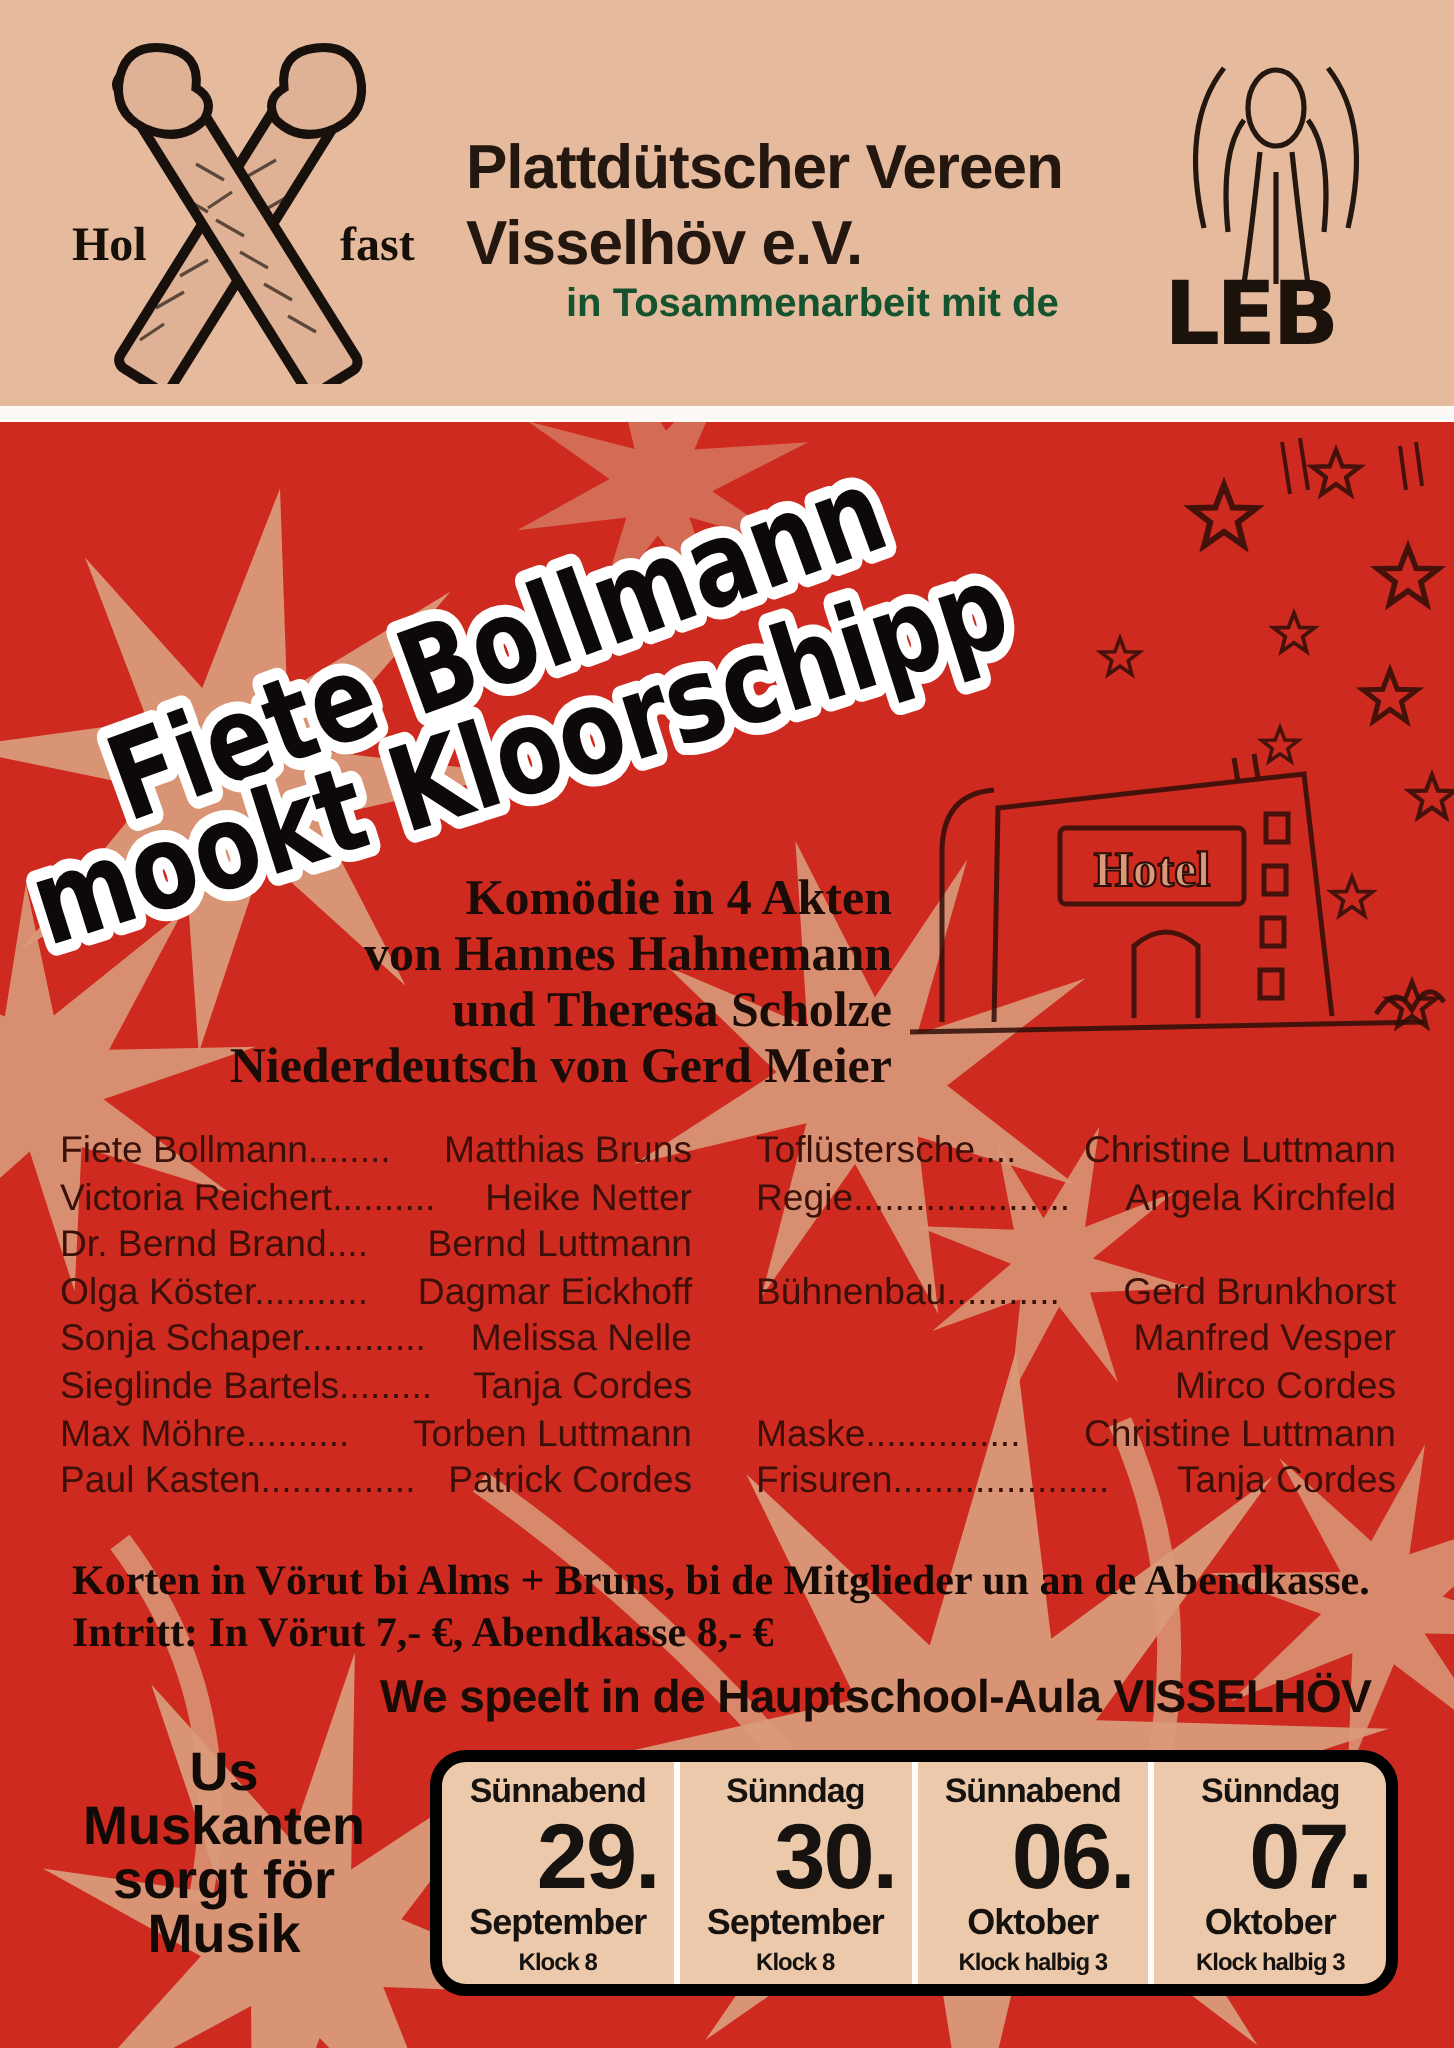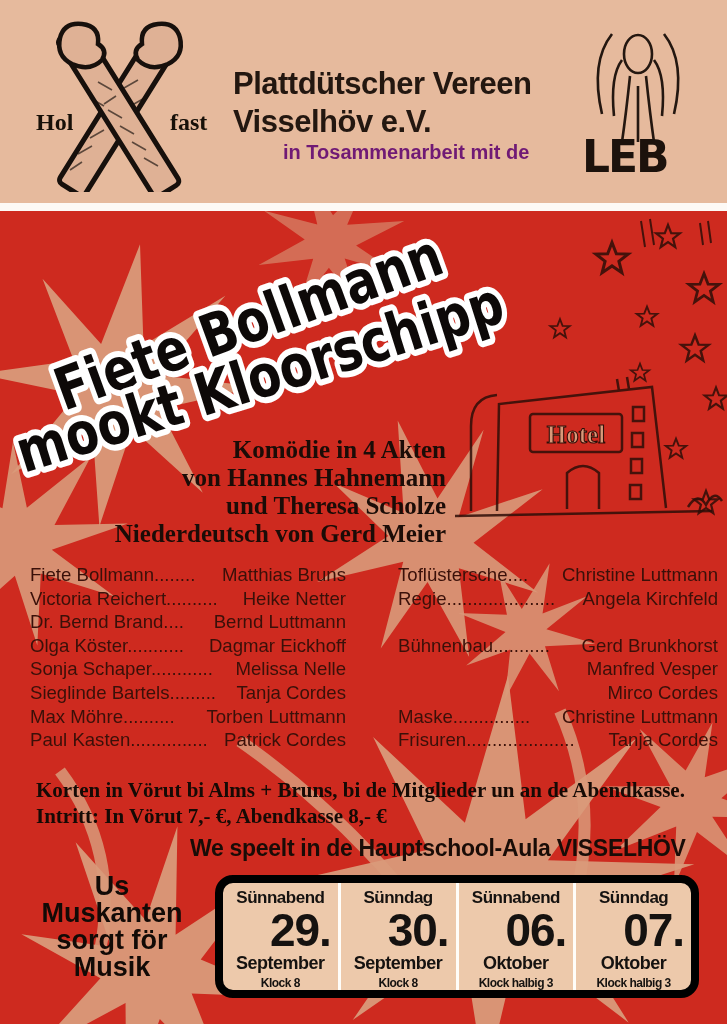--- a/index.html
+++ b/index.html
@@ -5,42 +5,42 @@
   html,body{margin:0;padding:0;background:#444;}
   .poster{position:relative;width:727px;height:1024px;background:#ce2a1f;overflow:hidden;
           font-family:"Liberation Sans",sans-serif;}
   
   .top{position:absolute;left:0;top:0;width:727px;height:203px;background:#e6ba9d;}
   .strip{position:absolute;left:0;top:203px;width:727px;height:8px;background:#fdf9f5;}
   .holfast{position:absolute;left:20px;top:12px;}
   .leb{position:absolute;left:560px;top:14px;}
   .org{position:absolute;left:233px;top:65px;font-weight:bold;font-size:31px;line-height:38px;
        color:#231710;letter-spacing:-0.5px;}
-  .coop{position:absolute;left:283px;top:141px;font-weight:bold;font-size:20px;color:#701a75;}
+  .coop{position:absolute;left:283px;top:141px;font-weight:bold;font-size:20px;color:#14532d;}
   
   .body-area{position:absolute;left:0;top:211px;width:727px;height:813px;}
   .deco,.title-svg{position:absolute;left:0;top:0;pointer-events:none;}
   .title-svg text{font-family:"DejaVu Sans",sans-serif;font-weight:bold;font-size:48px;
        fill:#0d0908;stroke:#ffffff;stroke-width:10px;stroke-linejoin:round;paint-order:stroke;}
   .subtitle{position:absolute;top:225px;right:281px;text-align:right;white-space:nowrap;
        font-family:"Liberation Serif",serif;font-weight:bold;font-size:25px;line-height:28px;color:#1b0c07;}
   .cast{position:absolute;top:352px;font-size:18.6px;line-height:23.6px;color:#3a1009;}
   .cast-left{left:30px;width:316px;}
-  .cast-right{left:398px;width:320px;}
+  .cast-right{left:378px;width:320px;}
   .cast-row{display:flex;justify-content:space-between;white-space:nowrap;}
   .cast-row span{white-space:nowrap;}
   .cast-row.spacer{height:23.6px;}
   .tickets{position:absolute;left:36px;top:567px;font-family:"Liberation Serif",serif;
        font-weight:bold;font-size:21px;line-height:25.5px;color:#150a05;white-space:nowrap;}
   .venue{position:absolute;left:190px;top:624px;font-weight:bold;font-size:23px;
        color:#190c07;white-space:nowrap;letter-spacing:-0.3px;text-align:right;}
   .music{position:absolute;left:12px;top:662px;width:200px;text-align:center;
        font-weight:bold;font-size:27px;line-height:27px;color:#120a06;}
   .dates{position:absolute;left:215px;top:664px;width:484px;height:123px;box-sizing:border-box;
-       background:#edc9ab;border:8px solid #000000;border-radius:18px;display:flex;}
+       background:#edc9ab;border:6px solid #000000;border-radius:18px;display:flex;}
   .date-cell{flex:1;text-align:center;padding-top:5px;color:#151210;border-right:3px solid #fffdf9;overflow:visible;}
   .date-cell:last-child{border-right:none;}
   .date-day{font-weight:bold;font-size:17px;line-height:20px;letter-spacing:-0.5px;white-space:nowrap;}
   .date-num{font-weight:bold;font-size:46px;line-height:44px;letter-spacing:-1px;padding-left:40px;}
   .date-month{font-weight:bold;font-size:18px;line-height:22px;letter-spacing:-0.5px;white-space:nowrap;}
   .date-time{font-weight:bold;font-size:12px;line-height:19px;letter-spacing:-0.5px;white-space:nowrap;}
   .holfast text{font-family:"Liberation Serif",serif;font-weight:bold;font-size:24px;fill:#171008;}
   .leb text{font-family:"DejaVu Sans",sans-serif;font-weight:bold;font-size:44px;fill:#1c120c;letter-spacing:-2px;}
   .hotel-sign-text{font-family:"Liberation Serif",serif;font-weight:bold;font-size:25px;
        fill:#d99a7a;stroke:#2e0e08;stroke-width:1.1px;}

